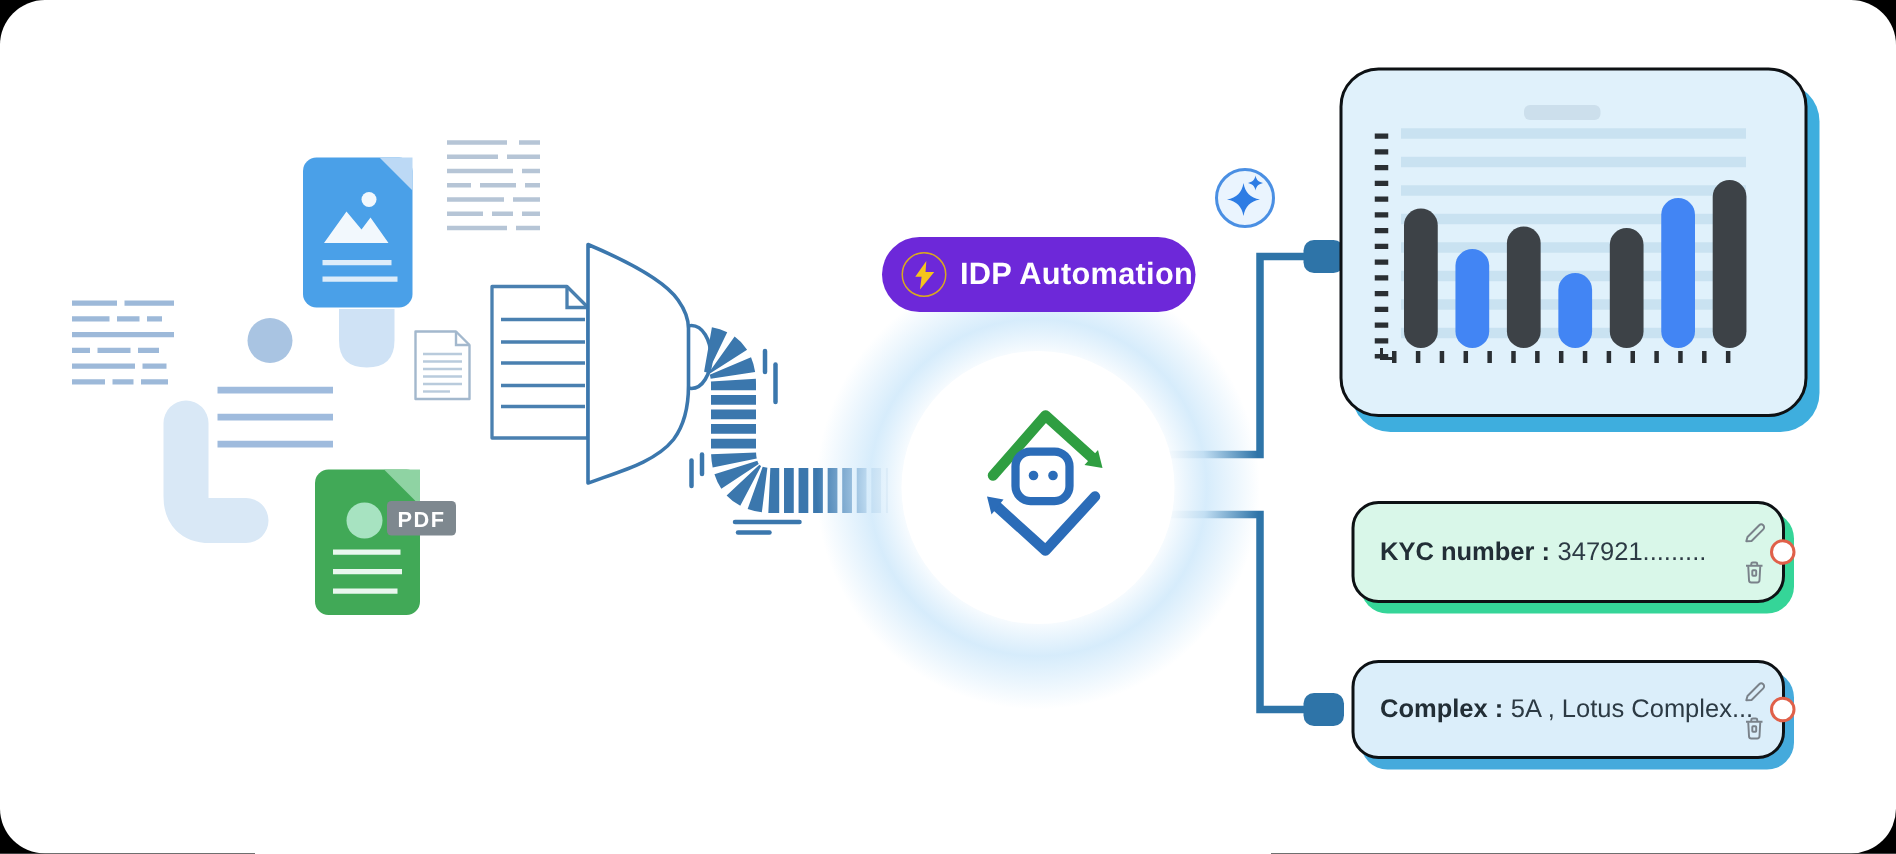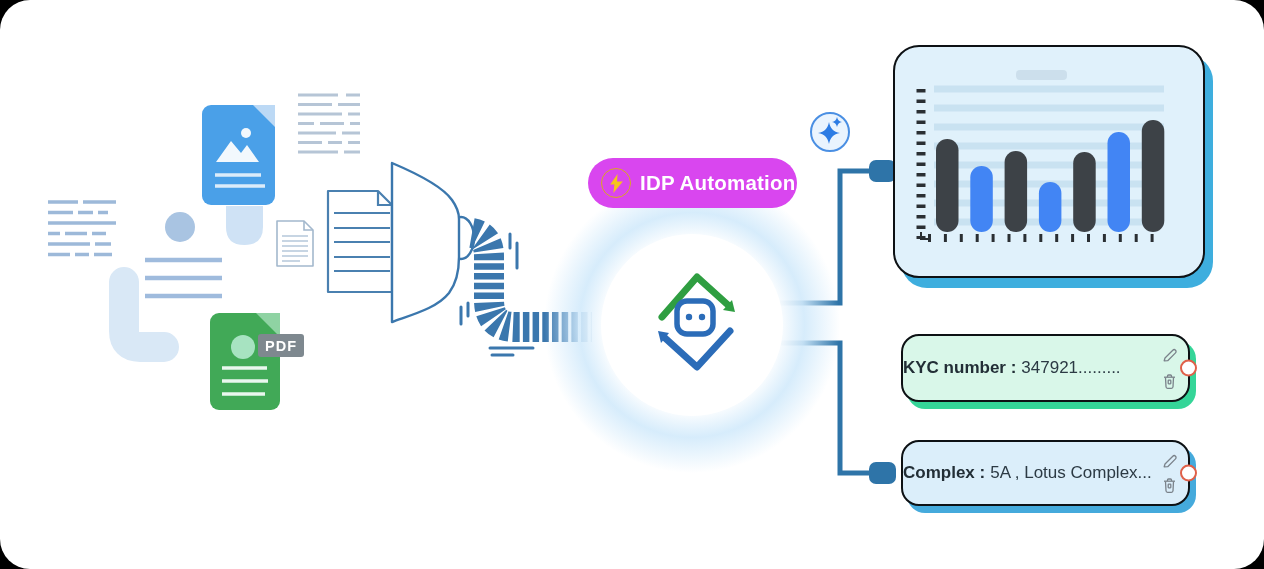--- a/index.html
+++ b/index.html
@@ -1,39 +1,39 @@
 <!DOCTYPE html>
 <html><head>
 <meta charset="utf-8">
 <style>
   html,body{margin:0;padding:0;background:#000;}
   .stage{position:relative;width:1264px;height:569px;background:#ffffff;border-radius:30px;overflow:hidden;font-family:"Liberation Sans",sans-serif;}
   .stage svg{display:block;}
   #illustration{position:absolute;left:0;top:0;}
 
   
-  .pill{position:absolute;left:588px;top:158px;width:209px;height:50px;background:#d946ef;border-radius:25px;
+  .pill{position:absolute;left:588px;top:158px;width:209px;height:50px;background:#6d28d9;border-radius:25px;
         display:flex;align-items:center;gap:9px;padding:0 0 0 13px;box-sizing:border-box;}
   .bolt-wrap{width:28px;height:28px;border:1.6px solid #d9a91f;border-radius:50%;display:flex;align-items:center;justify-content:center;flex:0 0 auto;}
   .pill-label{color:#ffffff;font-size:20.5px;font-weight:600;letter-spacing:.2px;white-space:nowrap;}
 
   
   .sparkle{position:absolute;left:810px;top:112px;width:40px;height:40px;border-radius:50%;
            border:2px solid #4a8fe3;background:#eaf4fe;box-sizing:border-box;}
 
   
   .chart-card{position:absolute;left:893px;top:45px;width:312px;height:233px;background:#e0f1fb;
               border:2.5px solid #0d1114;border-radius:26px;box-shadow:8px 10px 0 #3eaede;box-sizing:border-box;overflow:hidden;}
 
   
   .field-card{position:absolute;width:289px;border:2.2px solid #0d1114;border-radius:18px;
               display:flex;align-items:center;box-sizing:border-box;}
   .field-card.kyc{left:901px;top:334px;height:68px;background:#d9f7e9;box-shadow:6px 7px 0 #35d598;}
   .field-card.address{left:901px;top:440px;height:66px;background:#dbeefa;box-shadow:6px 7px 0 #45aadc;}
-  .field-text{font-size:17px;color:#222e36;white-space:nowrap;}
+  .field-text{padding-left:17px;font-size:17px;color:#222e36;white-space:nowrap;}
   .field-text .lbl{font-weight:700;margin-right:5px;}
   .field-text .val{font-weight:400;color:#2c3a44;}
   .icon-col{position:absolute;right:10px;top:0;bottom:0;display:flex;flex-direction:column;justify-content:space-between;padding:10px 0;}
   .icon-btn{width:18px;height:18px;display:flex;align-items:center;justify-content:center;cursor:pointer;}
   .node{position:absolute;right:-9px;top:50%;transform:translateY(-50%);width:13px;height:13px;background:#fff;
         border:2.6px solid #e06049;border-radius:50%;}
 </style>
 </head>
 <body>
 

